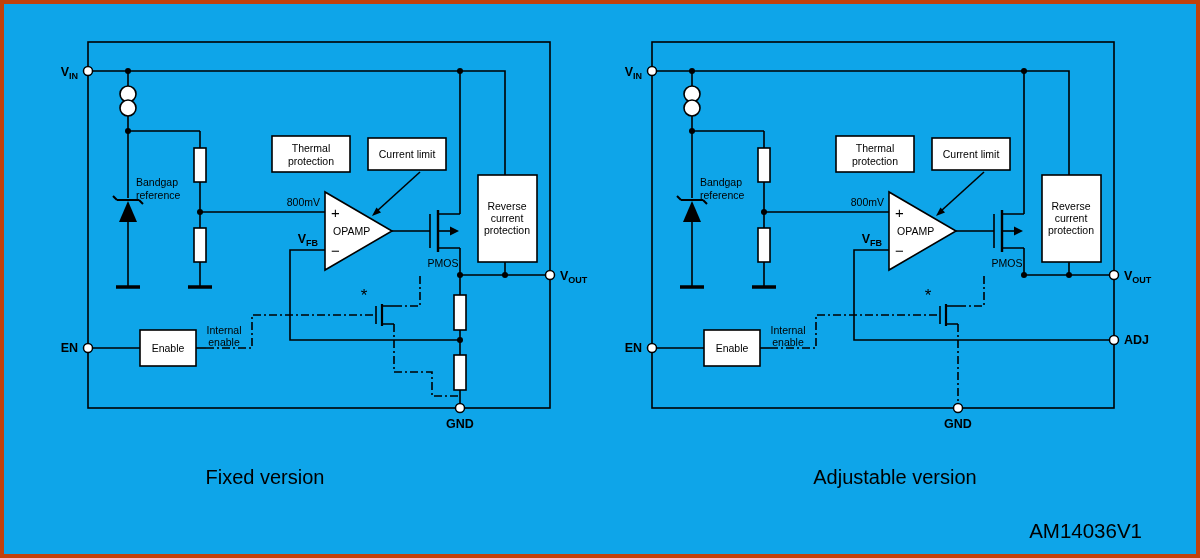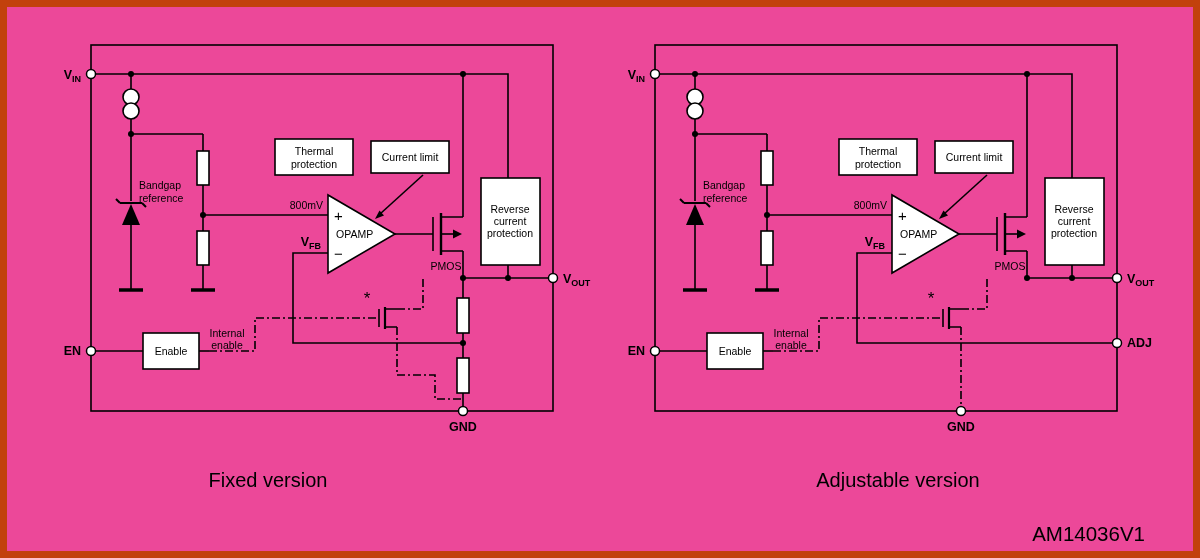--- a/index.html
+++ b/index.html
@@ -1,22 +1,22 @@
 <!DOCTYPE html>
 <html><head>
 <meta charset="utf-8">
 <style>
   * { margin:0; padding:0; }
   html,body { background:#ffffff; }
   .page {
     position:relative;
     width:1200px; height:558px;
     box-sizing:border-box;
-    border:7px solid #c2410c;
-    background:#ec4899;
+    border:4px solid #c2410c;
+    background:#0ea5e9;
     overflow:hidden;
   }
   svg { display:block; }
   svg text { font-family:"Liberation Sans", sans-serif; fill:#000; stroke:none; }
   .blk { font-size:10.5px; }
   .pin { font-size:12.5px; font-weight:bold; }
   .sub { font-size:9px; font-weight:bold; }
   .cap { font-size:20px; }
   .code { font-size:20.5px; }
   .star { font-size:17px; }

